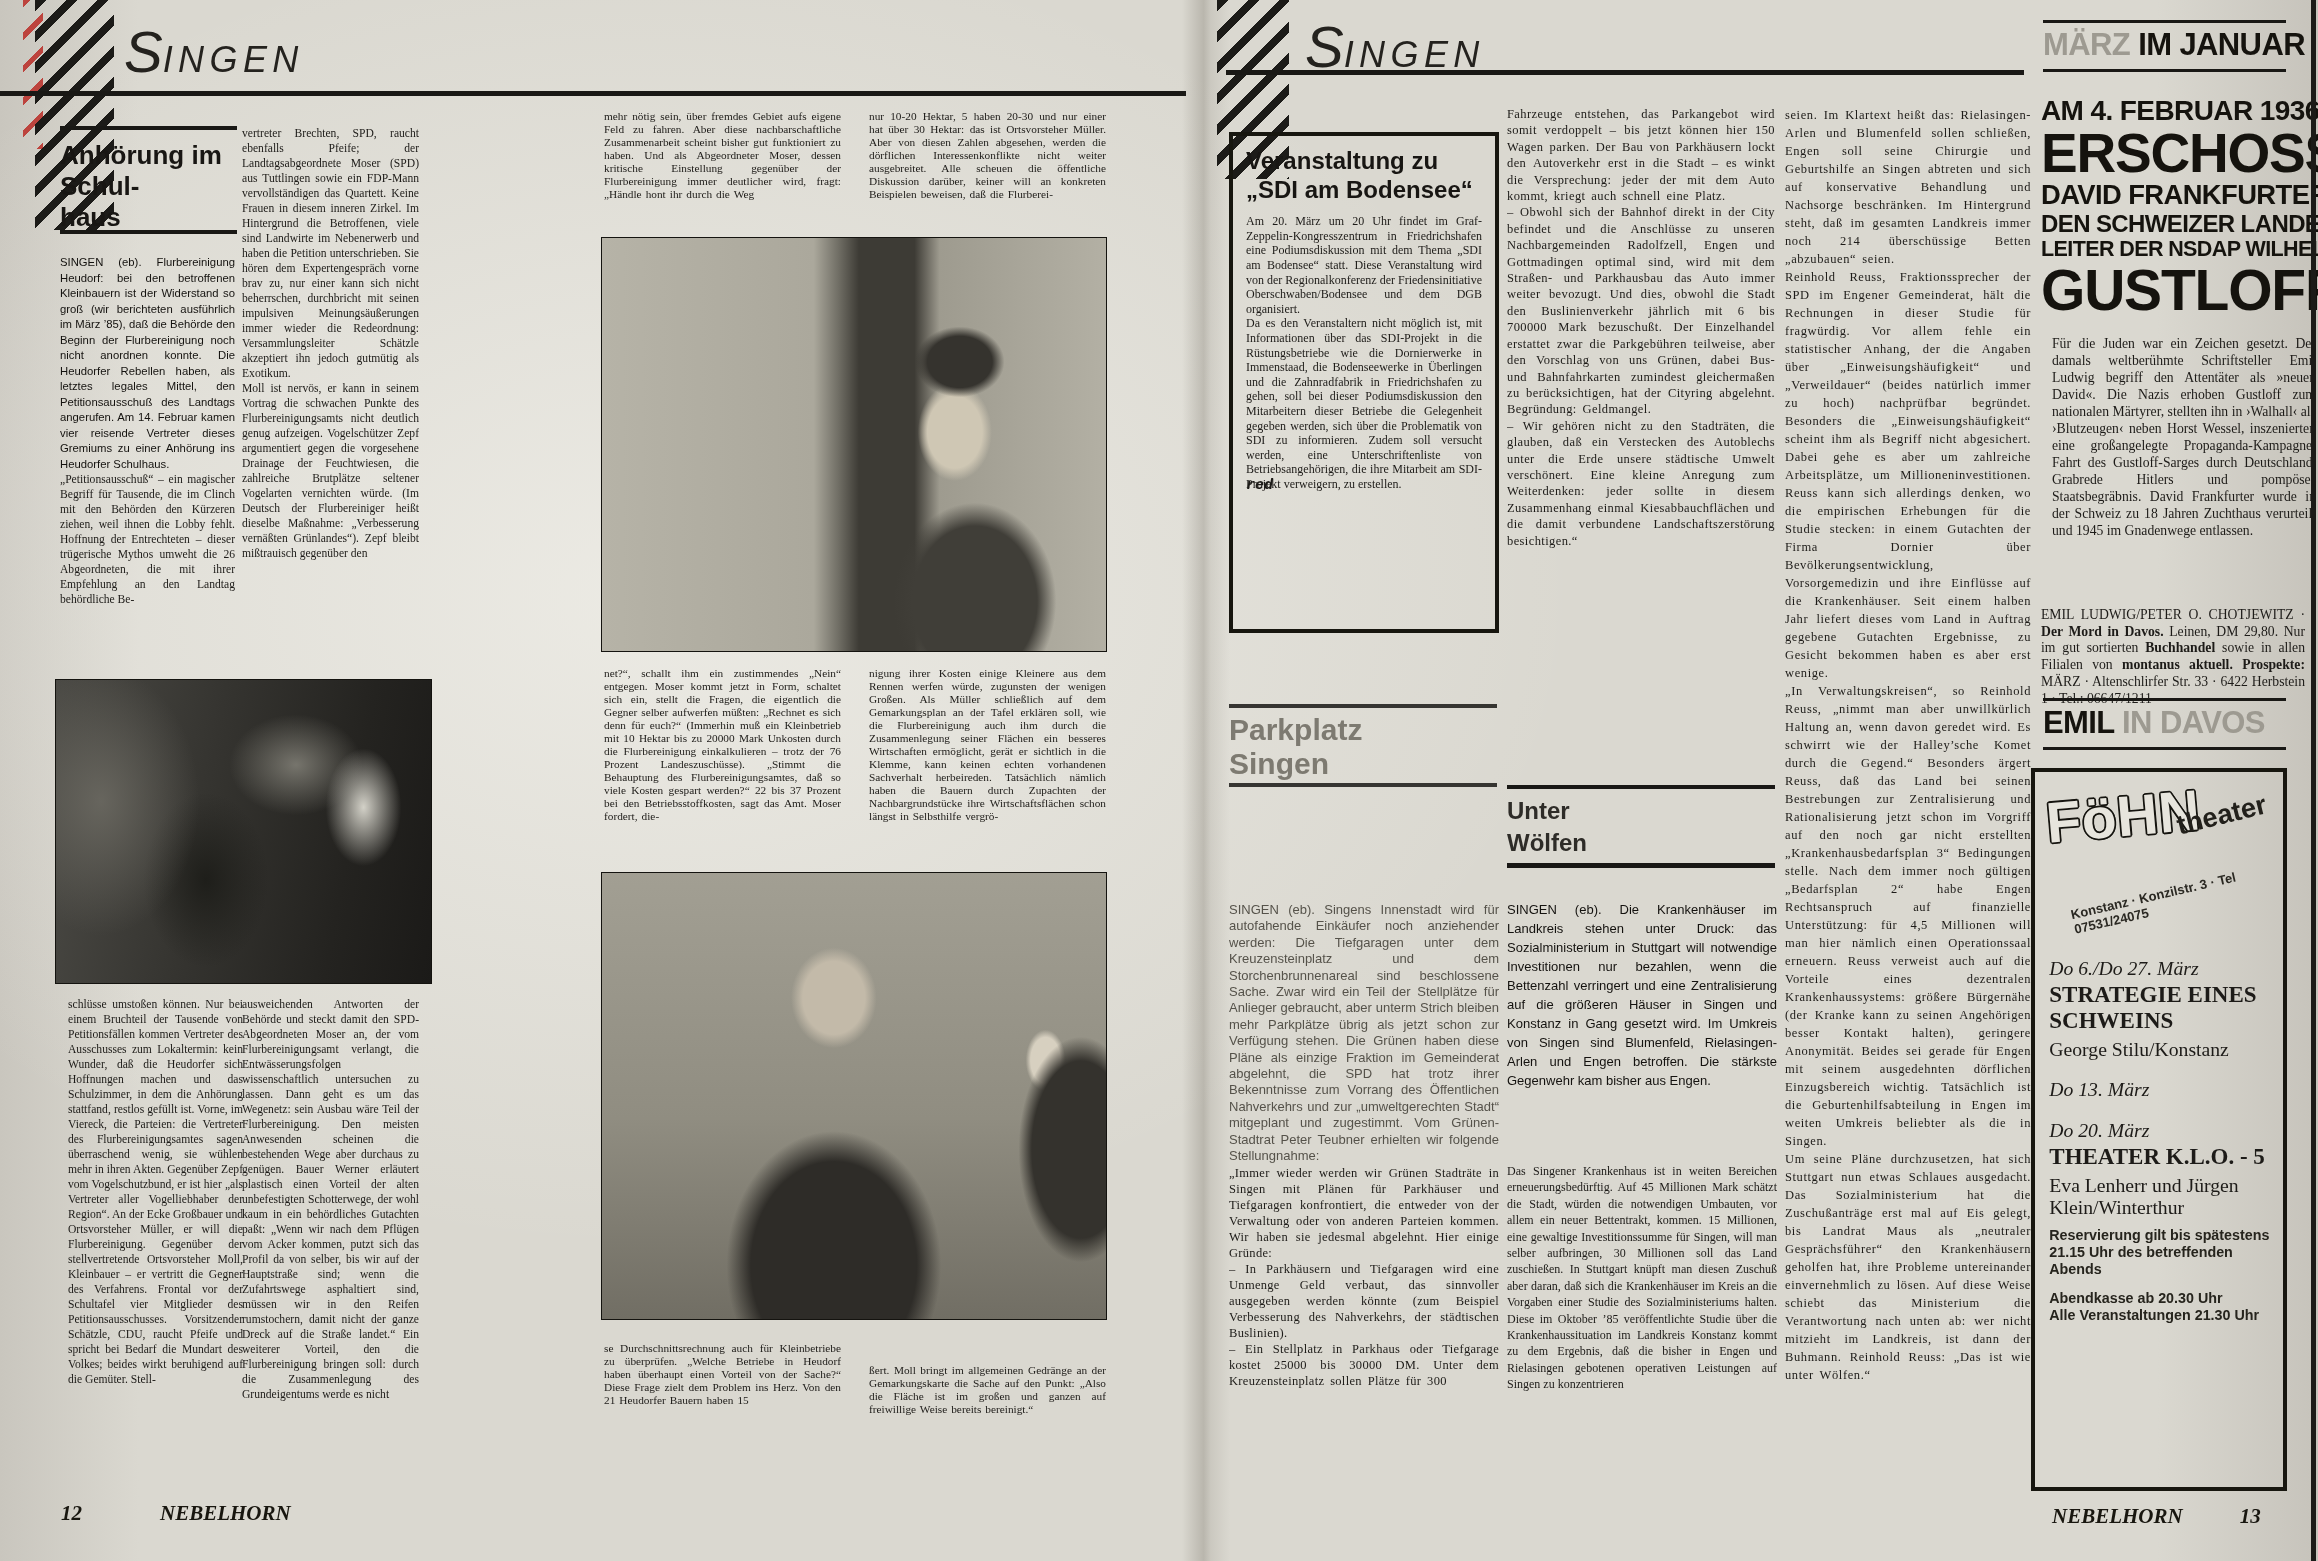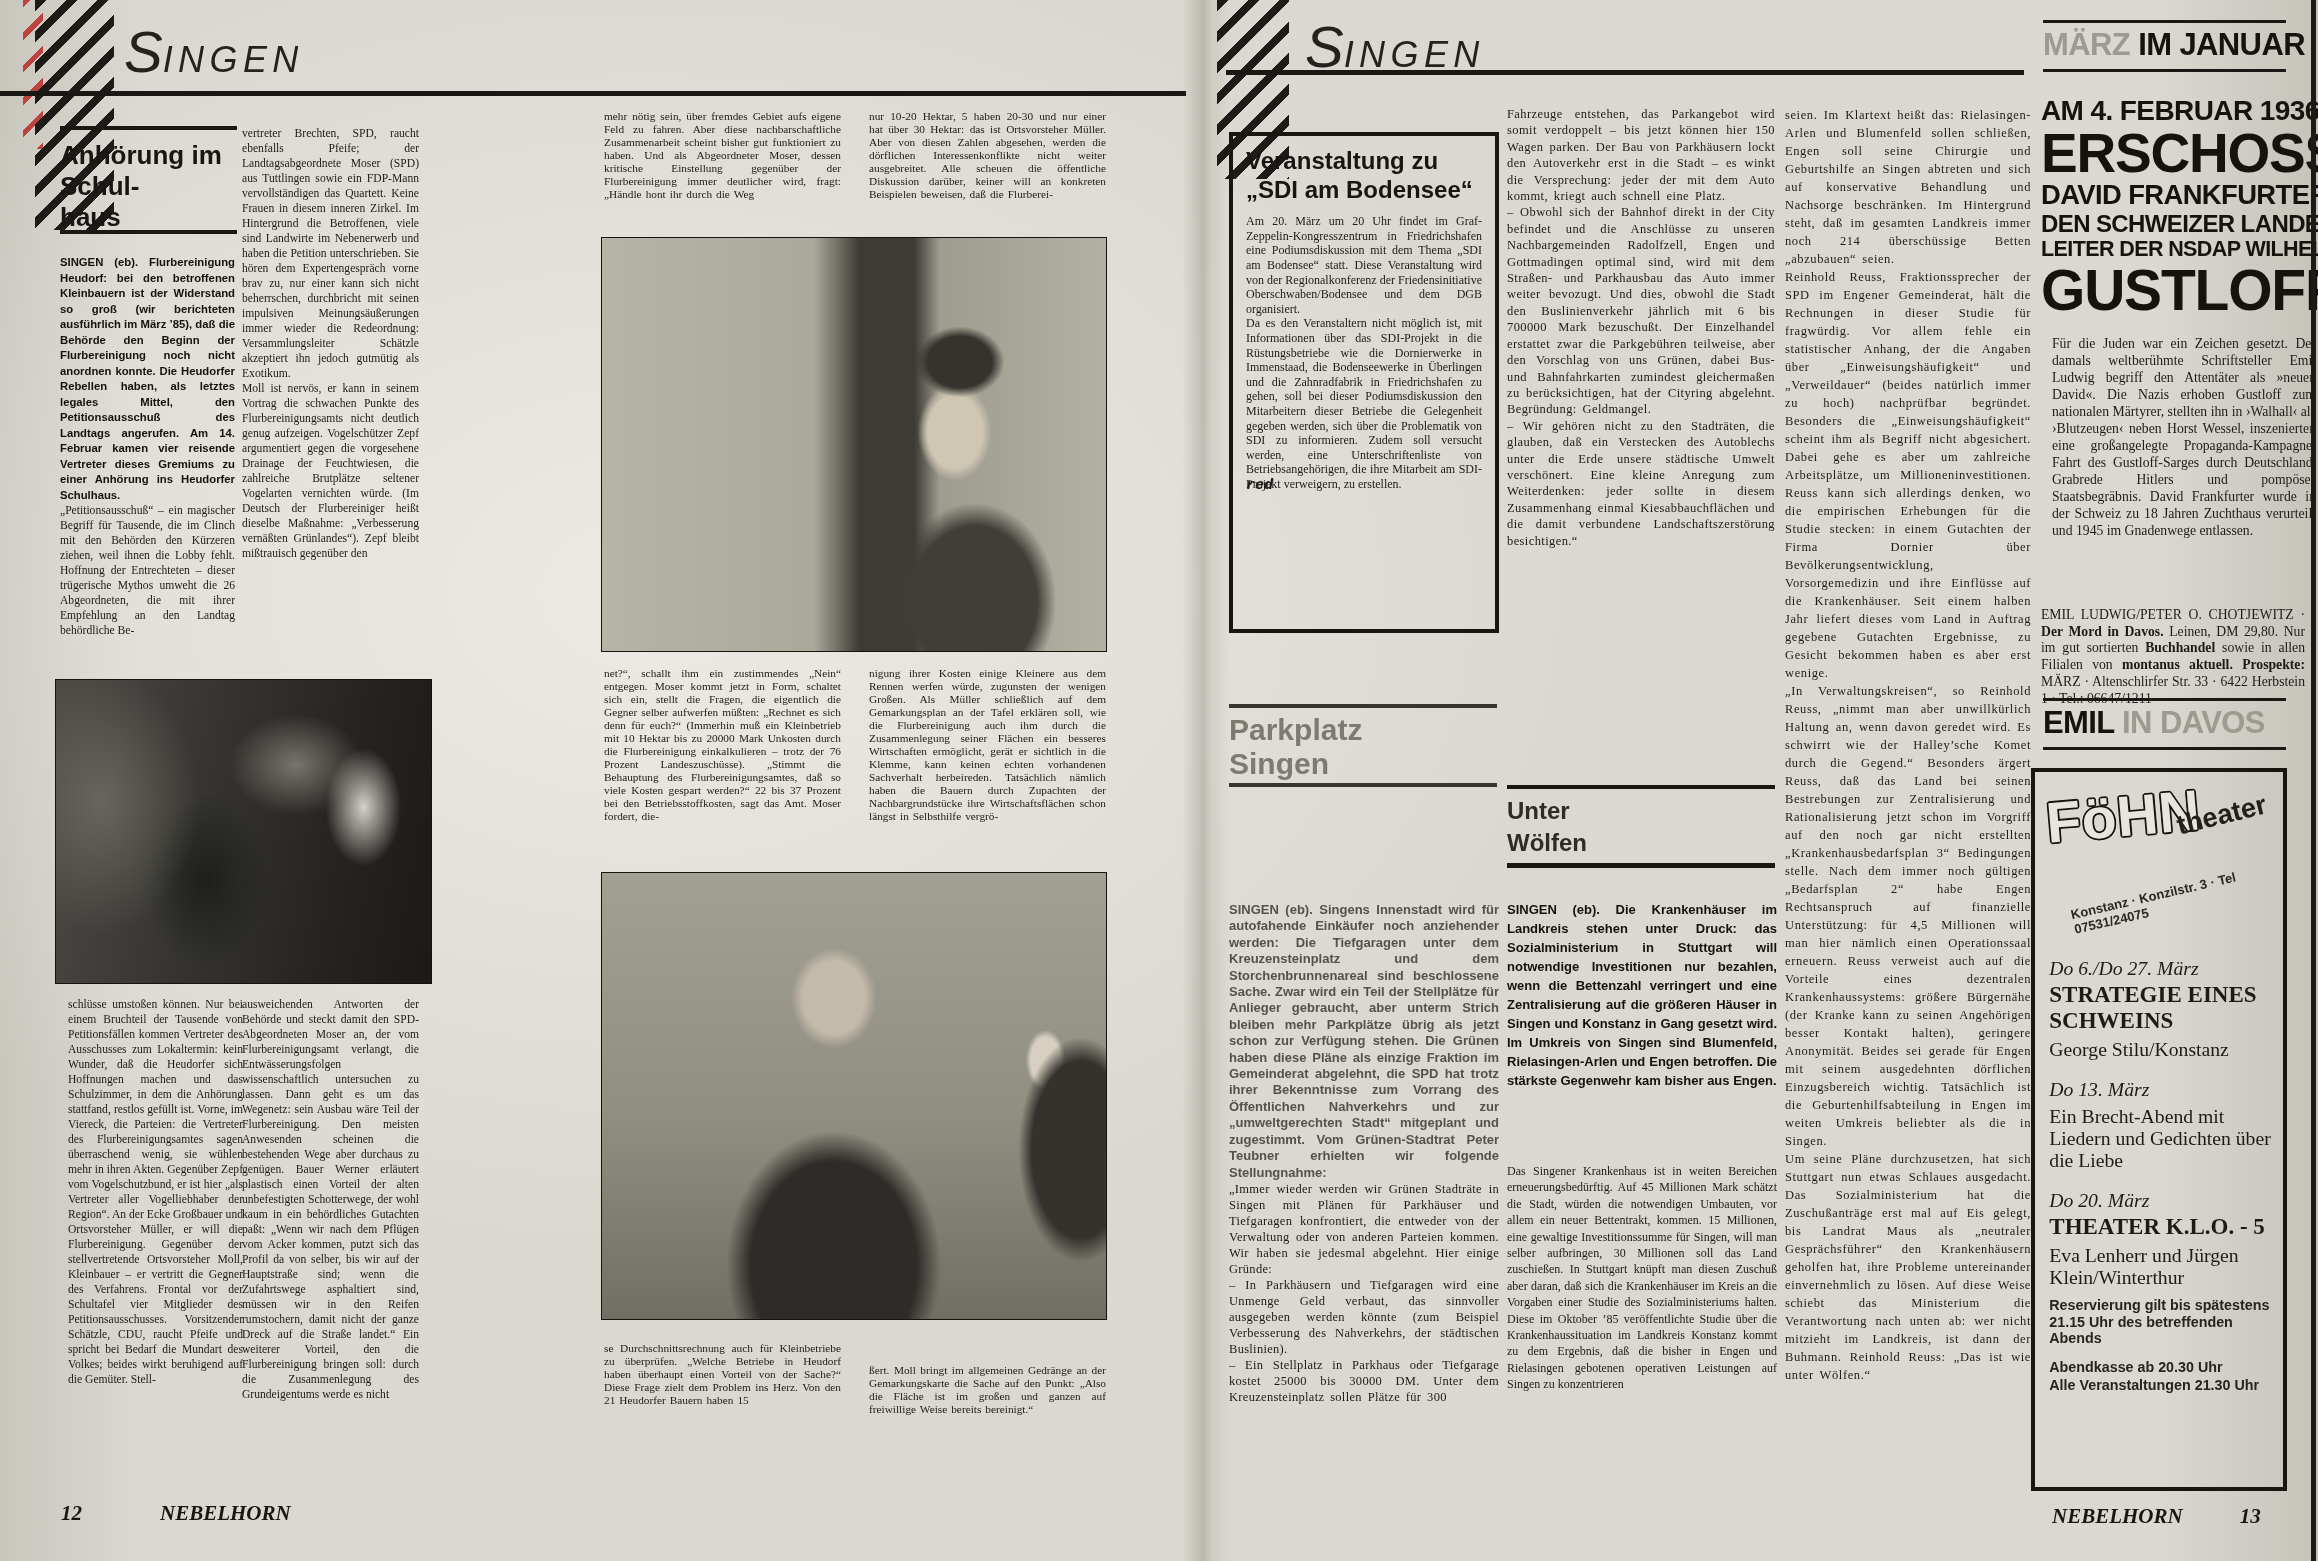--- a/index.html
+++ b/index.html
@@ -15,21 +15,21 @@
   .hatch{position:absolute;background:repeating-linear-gradient(135deg,#1c1b18 0 7.8px,rgba(0,0,0,0) 7.8px 22px);}
   .hatch-red{position:absolute;background:repeating-linear-gradient(135deg,rgba(186,44,38,.85) 0 5.4px,rgba(0,0,0,0) 5.4px 23px);}
   .brand{position:absolute;font-family:"Liberation Sans",sans-serif;font-style:italic;color:#24221e;white-space:nowrap;}
   .brand .cap{font-size:58px;line-height:58px;vertical-align:baseline;}
   .brand .rest{font-size:36px;letter-spacing:5.4px;}
   .col{position:absolute;overflow:hidden;text-align:justify;}
   .col p{margin:0;white-space:pre-line;}
   .serifcol{font-size:11.6px;line-height:15px;}
   .midcol{font-size:11.3px;line-height:13px;word-spacing:1.2px;}
   .rserif{font-size:12.5px;line-height:16.4px;letter-spacing:0.4px;word-spacing:2.4px;}
-  .lead{font-family:"Liberation Sans",sans-serif;font-weight:700;color:#14120f;}
+  .lead{font-family:"Liberation Sans",sans-serif;font-weight:400;color:#14120f;}
   .headline{position:absolute;font-family:"Liberation Sans",sans-serif;font-weight:700;color:#181613;white-space:pre-line;}
   .photo{position:absolute;border:1.2px solid #14130f;}
   .box{position:absolute;border:4.2px solid #17160f;box-sizing:border-box;}
   .byline{font-family:Liberation Mono, monospace;font-weight:700;font-style:italic;text-align:left;font-size:15px;margin-top:-14.3px;}
   .footer{position:absolute;font-family:"Liberation Serif",serif;font-weight:700;font-style:italic;font-size:21px;color:#18160f;display:flex;}
   .graytxt{color:#7d7a71;}
   .display{font-family:"Liberation Sans",sans-serif;font-weight:700;color:#15130e;letter-spacing:-0.6px;white-space:nowrap;}
   .credit span{white-space:pre-wrap;}
   .credit .b{font-weight:700;}
   .foehn-logo{font-family:"Liberation Sans",sans-serif;font-weight:700;font-size:57px;letter-spacing:0.6px;color:#e7e5dd;
@@ -207,21 +207,20 @@
       <div style="position:absolute;left:10.7px;top:10.7px;width:233px;height:149px;">
         <span class="foehn-logo">FöHN</span>
         <span style="position:absolute;left:130px;top:16.7px;font-family:'Liberation Sans',sans-serif;font-weight:700;font-size:27.4px;color:#22201b;transform:rotate(-14deg);display:inline-block;">theater</span>
         <span style="position:absolute;left:24px;top:100px;width:215px;font-family:'Liberation Sans',sans-serif;font-weight:700;font-size:13px;color:#2a2822;transform:rotate(-13deg);display:inline-block;">Konstanz · Konzilstr. 3 · Tel 07531/24075</span>
       </div>
       <div style="position:absolute;left:14.3px;top:167px;width:227px;">
         <div class="ev-date">Do 6./Do 27. März</div>
         <div class="ev-title">STRATEGIE EINES SCHWEINS</div>
         <div class="ev-sub">George Stilu/Konstanz</div>
         <div class="ev-date">Do 13. März</div>
-        <div class="ev-sub">Ein Brecht-Abend mit Liedern und Gedichten über die Liebe</div>
         <div class="ev-date">Do 20. März</div>
         <div class="ev-title">THEATER K.L.O. - 5</div>
         <div class="ev-sub">Eva Lenherr und Jürgen Klein/Winterthur</div>
         <div class="note">Reservierung gilt bis spätestens 21.15 Uhr des betreffenden Abends</div>
         <div class="note" style="margin-top:12px;">Abendkasse ab 20.30 Uhr</div>
         <div class="note" style="margin-top:1.2px;">Alle Veranstaltungen 21.30 Uhr</div>
       </div>
     </div>
 
     <div class="footer" style="left:2052px;top:1504px;gap:57px;">

